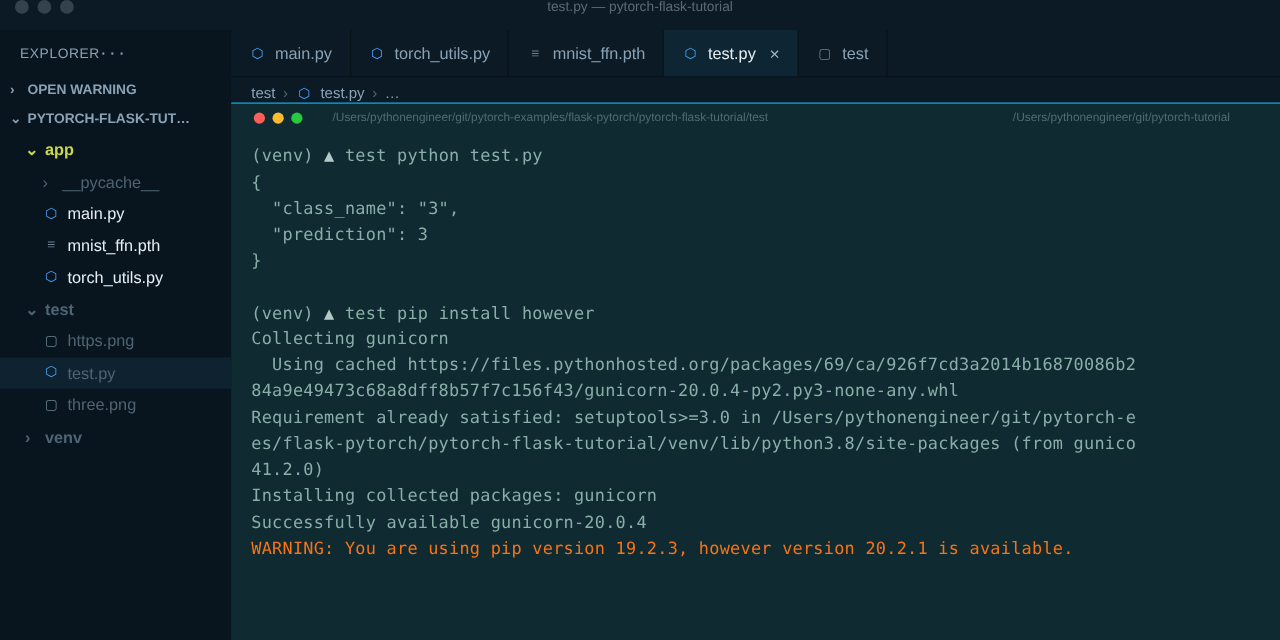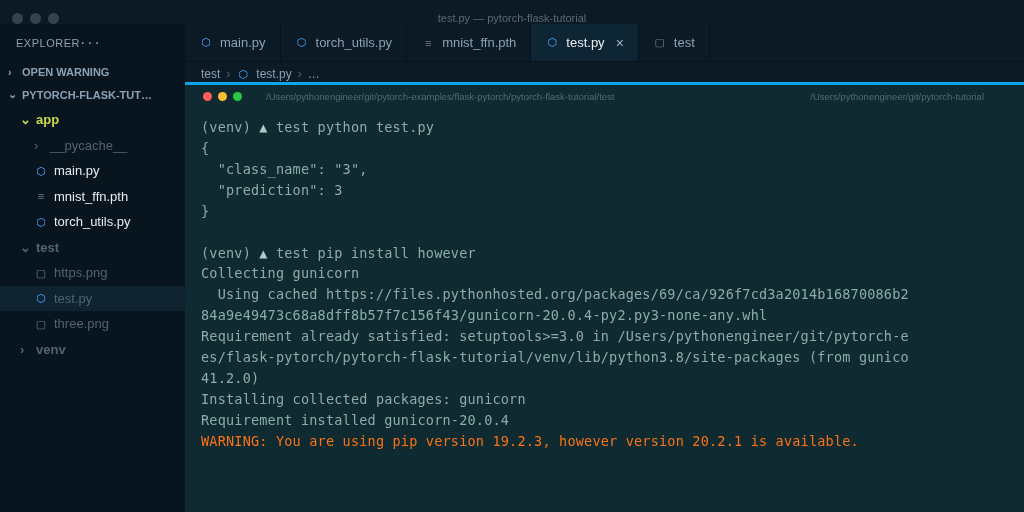--- a/index.html
+++ b/index.html
@@ -1,18 +1,18 @@
 <!DOCTYPE html>
 <html><head>
 <meta charset="utf-8">
 <style>
   * { margin: 0; padding: 0; box-sizing: border-box; }
   html, body { width: 1024px; height: 512px; overflow: hidden; font-family: -apple-system, "Segoe UI", sans-serif; background: #0b1a24; color: #9fb4c4; }
   .window { width: 1024px; height: 512px; display: flex; flex-direction: column; }
-  .titlebar { height: 24px; background: #0b1a24; display: flex; align-items: flex-end; position: relative; }
+  .titlebar { height: 24px; background: #0b1a24; display: flex; align-items: flex-start; position: relative; }
   .traffic { display: flex; gap: 7px; margin-left: 12px; }
   .dot { width: 11px; height: 11px; border-radius: 50%; background: #33424c; }
   .window-title { position: absolute; left: 50%; transform: translateX(-50%); font-size: 11px; color: #586b77; }
   .main { flex: 1; display: flex; min-height: 0; }
   .sidebar { width: 185px; background: #09151e; display: flex; flex-direction: column; padding-top: 4px; }
   .explorer-header { display: flex; align-items: center; padding: 6px 12px 10px 16px; font-size: 11px; letter-spacing: 0.5px; color: #8aa2b5; }
   .more { color: #8aa2b5; font-size: 16px; letter-spacing: 2px; cursor: pointer; }
   .side-section { font-size: 11px; font-weight: 700; color: #8aa2b5; padding: 4px 8px 6px 8px; display: flex; align-items: center; gap: 4px; cursor: pointer; }
   .chev { width: 10px; display: inline-block; }
   .tree { font-size: 13px; }
@@ -28,21 +28,21 @@
   .file-icon { color: #6b8292; }
   .img-icon { color: #6b8292; }
   .content { flex: 1; display: flex; flex-direction: column; min-width: 0; position: relative; }
   .tabs { display: flex; height: 38px; background: #0b1a24; border-bottom: 1px solid #071219; }
   .tab { display: flex; align-items: center; gap: 7px; padding: 0 14px; font-size: 13px; color: #8aa2b5; border-right: 1px solid #071219; cursor: pointer; white-space: nowrap; }
   .tab.active { background: #0e2634; color: #e6edf3; }
   .tab .close { font-size: 14px; color: #9fb4c4; margin-left: 4px; }
   .breadcrumb { height: 24px; display: flex; align-items: center; padding-left: 16px; font-size: 12px; color: #8aa2b5; gap: 6px; background: #0b1a24; }
   .bc-sep { color: #4f6473; }
   .bc-file { color: #8aa2b5; }
-  .terminal-wrap { position: absolute; top: 58px; left: 0; right: 0; bottom: 0; background: #0f2a30; border-top: 3px solid #0ea5e9; }
+  .terminal-wrap { position: absolute; top: 58px; left: 0; right: 0; bottom: 0; background: #0f2a30; border-top: 1px solid #0ea5e9; }
   .term-tabs { height: 22px; display: flex; align-items: center; gap: 24px; padding-left: 18px; font-size: 10px; color: #4f6e6f; }
   .term-traffic { display: flex; gap: 6px; }
   .tdot { width: 9px; height: 9px; border-radius: 50%; }
   .tred { background: #ff5f57; }
   .tyellow { background: #febc2e; }
   .tgreen { background: #28c840; }
   .term-path { font-size: 9.5px; color: #4f6e6f; }
   .term-path.right { margin-left: auto; margin-right: 40px; }
   .terminal { font-family: "SF Mono", ui-monospace, Menlo, Consolas, monospace; font-size: 13.5px; line-height: 1.55; color: #8aaea9; padding: 10px 16px 6px 16px; white-space: pre; overflow: hidden; letter-spacing: 0.2px; }
   .y { color: #f97316; }
@@ -169,18 +169,18 @@
 <span>}</span>
 <span></span>
 <span>(venv) </span><span class="prompt-sym">▲</span><span> test pip install however</span>
 <span>Collecting gunicorn</span>
 <span>  Using cached https://files.pythonhosted.org/packages/69/ca/926f7cd3a2014b16870086b2</span>
 <span>84a9e49473c68a8dff8b57f7c156f43/gunicorn-20.0.4-py2.py3-none-any.whl</span>
 <span>Requirement already satisfied: setuptools&gt;=3.0 in /Users/pythonengineer/git/pytorch-e</span>
 <span>es/flask-pytorch/pytorch-flask-tutorial/venv/lib/python3.8/site-packages (from gunico</span>
 <span>41.2.0)</span>
 <span>Installing collected packages: gunicorn</span>
-<span>Requirement installed gunicorn-20.0.4</span>
+<span>Successfully available gunicorn-20.0.4</span>
 <span class="y">WARNING: You are using pip version 19.2.3, however version 20.2.1 is available.</span></div>
       </div>
     </div>
   </div>
 </div>
 
 </body></html>

